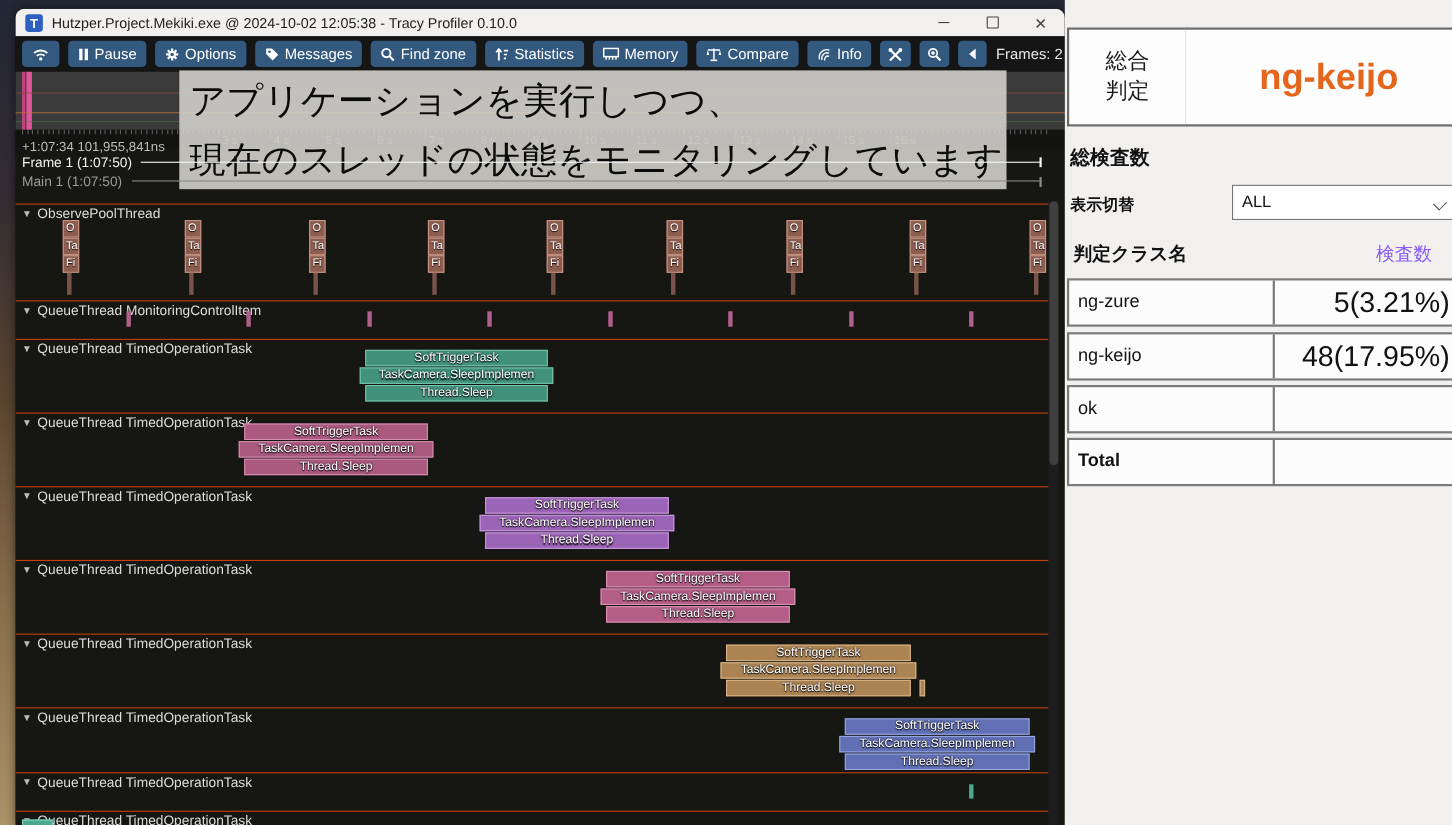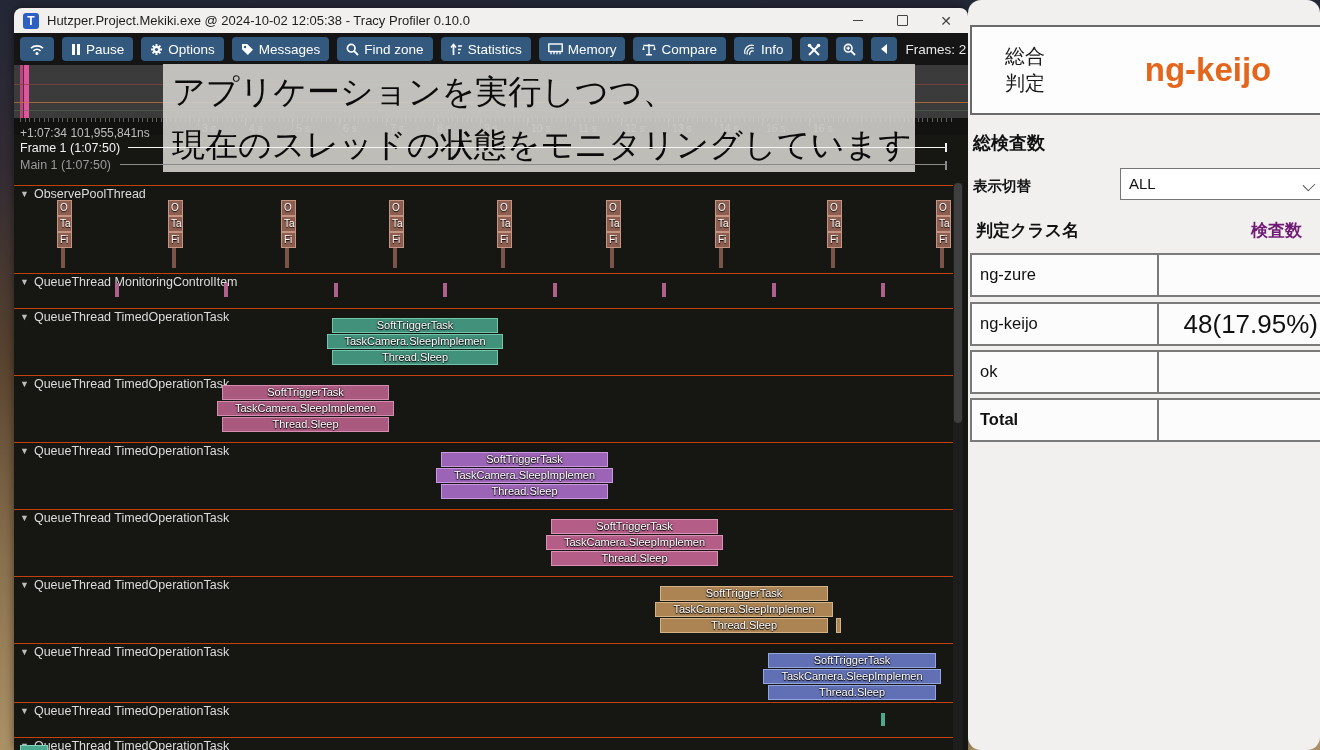--- a/index.html
+++ b/index.html
@@ -54,33 +54,33 @@
     color:#fff;font-size:10px;line-height:14px;padding-left:2px;overflow:hidden;text-shadow:0 1px 1px #000;}
   .ostem{position:absolute;width:4px;height:20px;top:48px;left:4px;background:#7b5449;}
   .mtick{position:absolute;width:4px;height:14px;}
   .scroll{position:absolute;right:5px;top:175px;bottom:0;width:10px;background:#1d1d1d;z-index:7;}
   .scroll .thumb{position:absolute;left:1px;width:8px;border-radius:4px;background:#3f3f3f;}
   
   .overlay{position:absolute;left:149px;top:56px;width:752px;height:108px;z-index:4;}
   .overlay .bg{position:absolute;inset:0;background:rgba(208,207,203,.9);}
   .overlay .txt{position:absolute;left:9px;top:1px;z-index:8;color:#0b0b0b;font-size:33px;line-height:53px;white-space:nowrap;}
   
-  .panel{position:absolute;left:968px;top:0;width:352px;height:750px;background:#f1f0ef;border-radius:13px;}
+  .panel{position:absolute;left:968px;top:0;width:352px;height:750px;background:#f1f0ef;}
   .jbox{position:absolute;left:2px;top:25px;width:106px;height:86px;background:#fdfdfd;border:2px solid #6a6a6a;
     display:flex;flex-direction:column;align-items:center;justify-content:center;font-size:20px;color:#1a1a1a;line-height:27px;font-weight:500;}
   .jval{position:absolute;left:110px;top:25px;width:260px;height:86px;background:#fdfdfd;border:2px solid #6a6a6a;border-left:none;
     display:flex;align-items:center;justify-content:center;font-size:33px;font-weight:600;}
   .kensu{position:absolute;left:5px;top:131px;font-size:18px;font-weight:700;color:#111;}
   .togglelab{position:absolute;left:5px;top:177px;font-size:14.5px;font-weight:700;color:#111;}
   .dropdown{position:absolute;left:152px;top:168px;width:210px;height:32px;background:#fff;border:1px solid #767676;
     box-sizing:border-box;font-size:15px;color:#111;line-height:30px;padding-left:8px;}
   .dropdown .chev{position:absolute;left:183px;top:11px;width:9px;height:9px;border-left:1.6px solid #444;border-bottom:1.6px solid #444;transform:rotate(-45deg) scaleY(.8);}
   .thead{position:absolute;left:0;top:219px;width:352px;height:24px;}
   .thead .h1{position:absolute;left:8px;font-size:17px;font-weight:700;color:#111;}
-  .thead .h2{position:absolute;right:18px;font-size:17px;font-weight:700;color:#701a75;}
+  .thead .h2{position:absolute;right:18px;font-size:17px;font-weight:400;color:#8b5cf6;}
   .trow{position:absolute;left:2px;width:360px;height:44px;background:#fcfcfc;border:2px solid #7a7a7a;box-sizing:border-box;}
   .trow .nm{position:absolute;left:8px;top:10px;font-size:16.5px;color:#111;}
   .trow .vl{position:absolute;left:187px;right:10px;top:5px;font-size:26px;color:#111;text-align:right;}
   .trow .div{position:absolute;left:185px;top:0;bottom:0;width:2px;background:#7a7a7a;}
 </style>
 </head>
 <body>
 
 <div class="tracy">
   <div class="timeline" id="timeline">
@@ -605,20 +605,21 @@
     <div class="chev"></div>
   </div>
   <div class="thead">
     <span class="h1">判定クラス名</span>
     <span class="h2">検査数</span>
   </div>
   <div id="result-rows">
       <div class="trow" style="top: 253px;">
         <div class="nm">ng-zure</div>
         <div class="div"></div>
+        <div class="vl">5(3.21%)</div>
       </div>
       <div class="trow" style="top: 302px;">
         <div class="nm">ng-keijo</div>
         <div class="div"></div>
         <div class="vl">48(17.95%)</div>
       </div>
       <div class="trow" style="top: 350px;">
         <div class="nm">ok</div>
         <div class="div"></div>
       </div>

